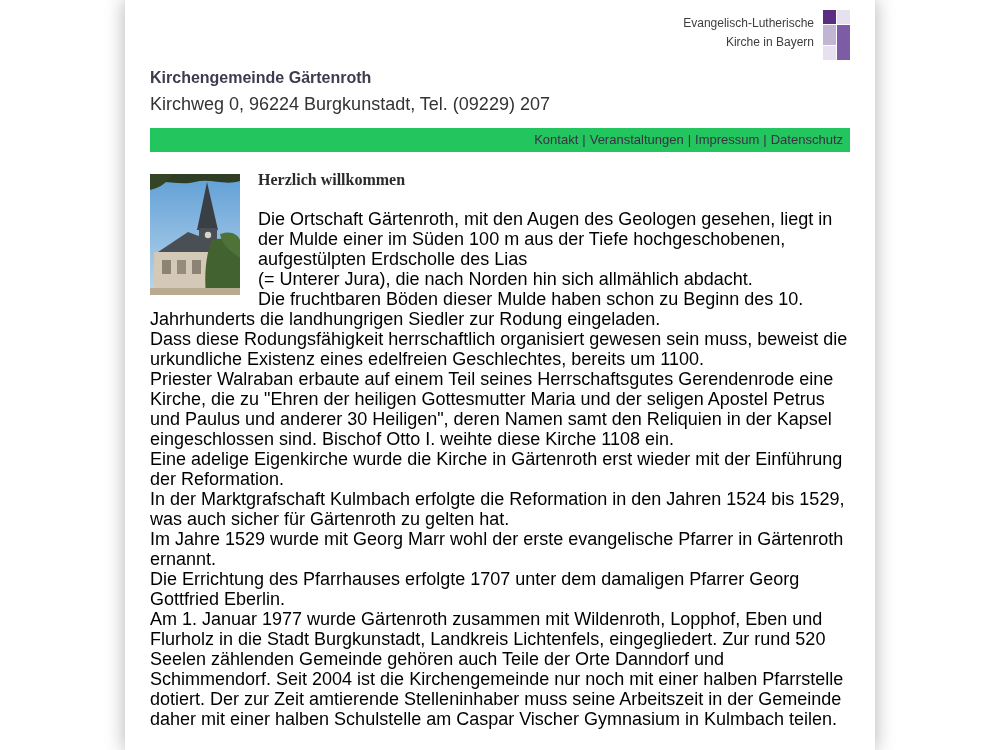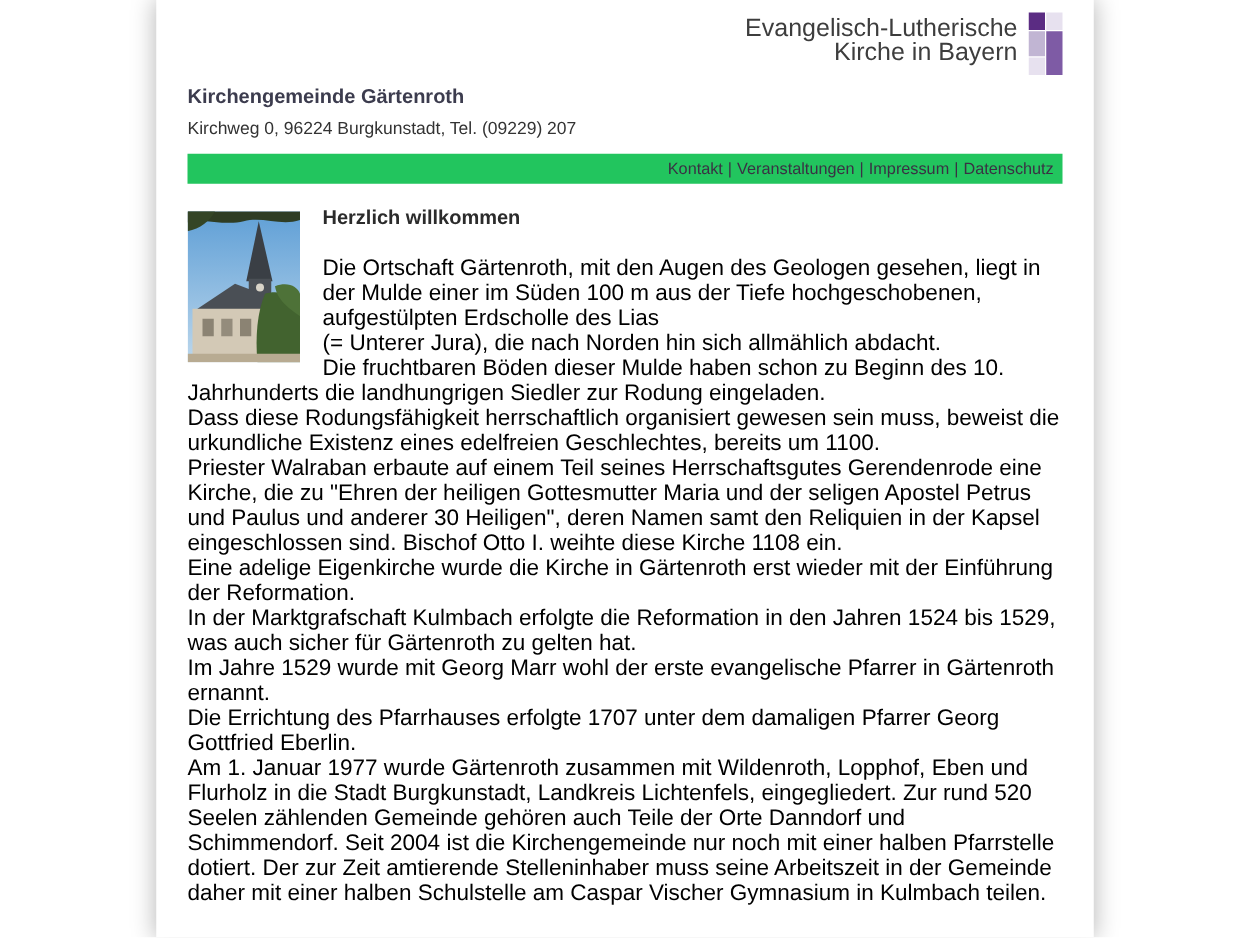--- a/index.html
+++ b/index.html
@@ -28,21 +28,21 @@
   
   header { padding-top: 10px; }
   .logo-row {
     display: flex;
     justify-content: flex-end;
     align-items: flex-start;
     gap: 9px;
   }
   .logo-text {
     text-align: right;
-    font-size: 20px;
+    font-size: 12px;
     line-height: 19px;
     color: #3d3d3d;
     padding-top: 4px;
   }
   .logo-mark {
     display: grid;
     grid-template-columns: 13px 13px;
     grid-template-rows: 14px 20px 14px;
     gap: 1px;
   }
@@ -52,21 +52,21 @@
   .sq-lav    { background: #c1b5d3; }
   .sq-purple { background: #7e5ba5; grid-column: 2; grid-row: 2 / span 2; }
   h1.site-title {
     margin: 9px 0 0 0;
     font-size: 16px;
     font-weight: bold;
     color: #3c3c4e;
   }
   .address {
     margin-top: 7px;
-    font-size: 14px;
+    font-size: 18px;
     color: #333333;
   }
   
   nav.main-nav {
     margin-top: 13px;
     background: #22c55e;
     text-align: right;
     padding: 4px 7px 4px 7px;
     font-size: 13px;
     line-height: 16px;
@@ -88,20 +88,21 @@
     float: left;
     width: 90px;
     height: 121px;
     margin: 3px 18px 6px 0;
   }
   h2.section-heading {
     font-size: 16px;
     font-weight: bold;
     color: #2b2b2b;
     margin: 2px 0 20px 0;
+    font-family: Liberation Serif, serif;
   }
   p.body-text {
     font-size: 18px;
     line-height: 20px;
     color: #000000;
     margin: 0;
   }
   hr.section-divider {
     border: none;
     border-top: 1px solid #cccccc;

